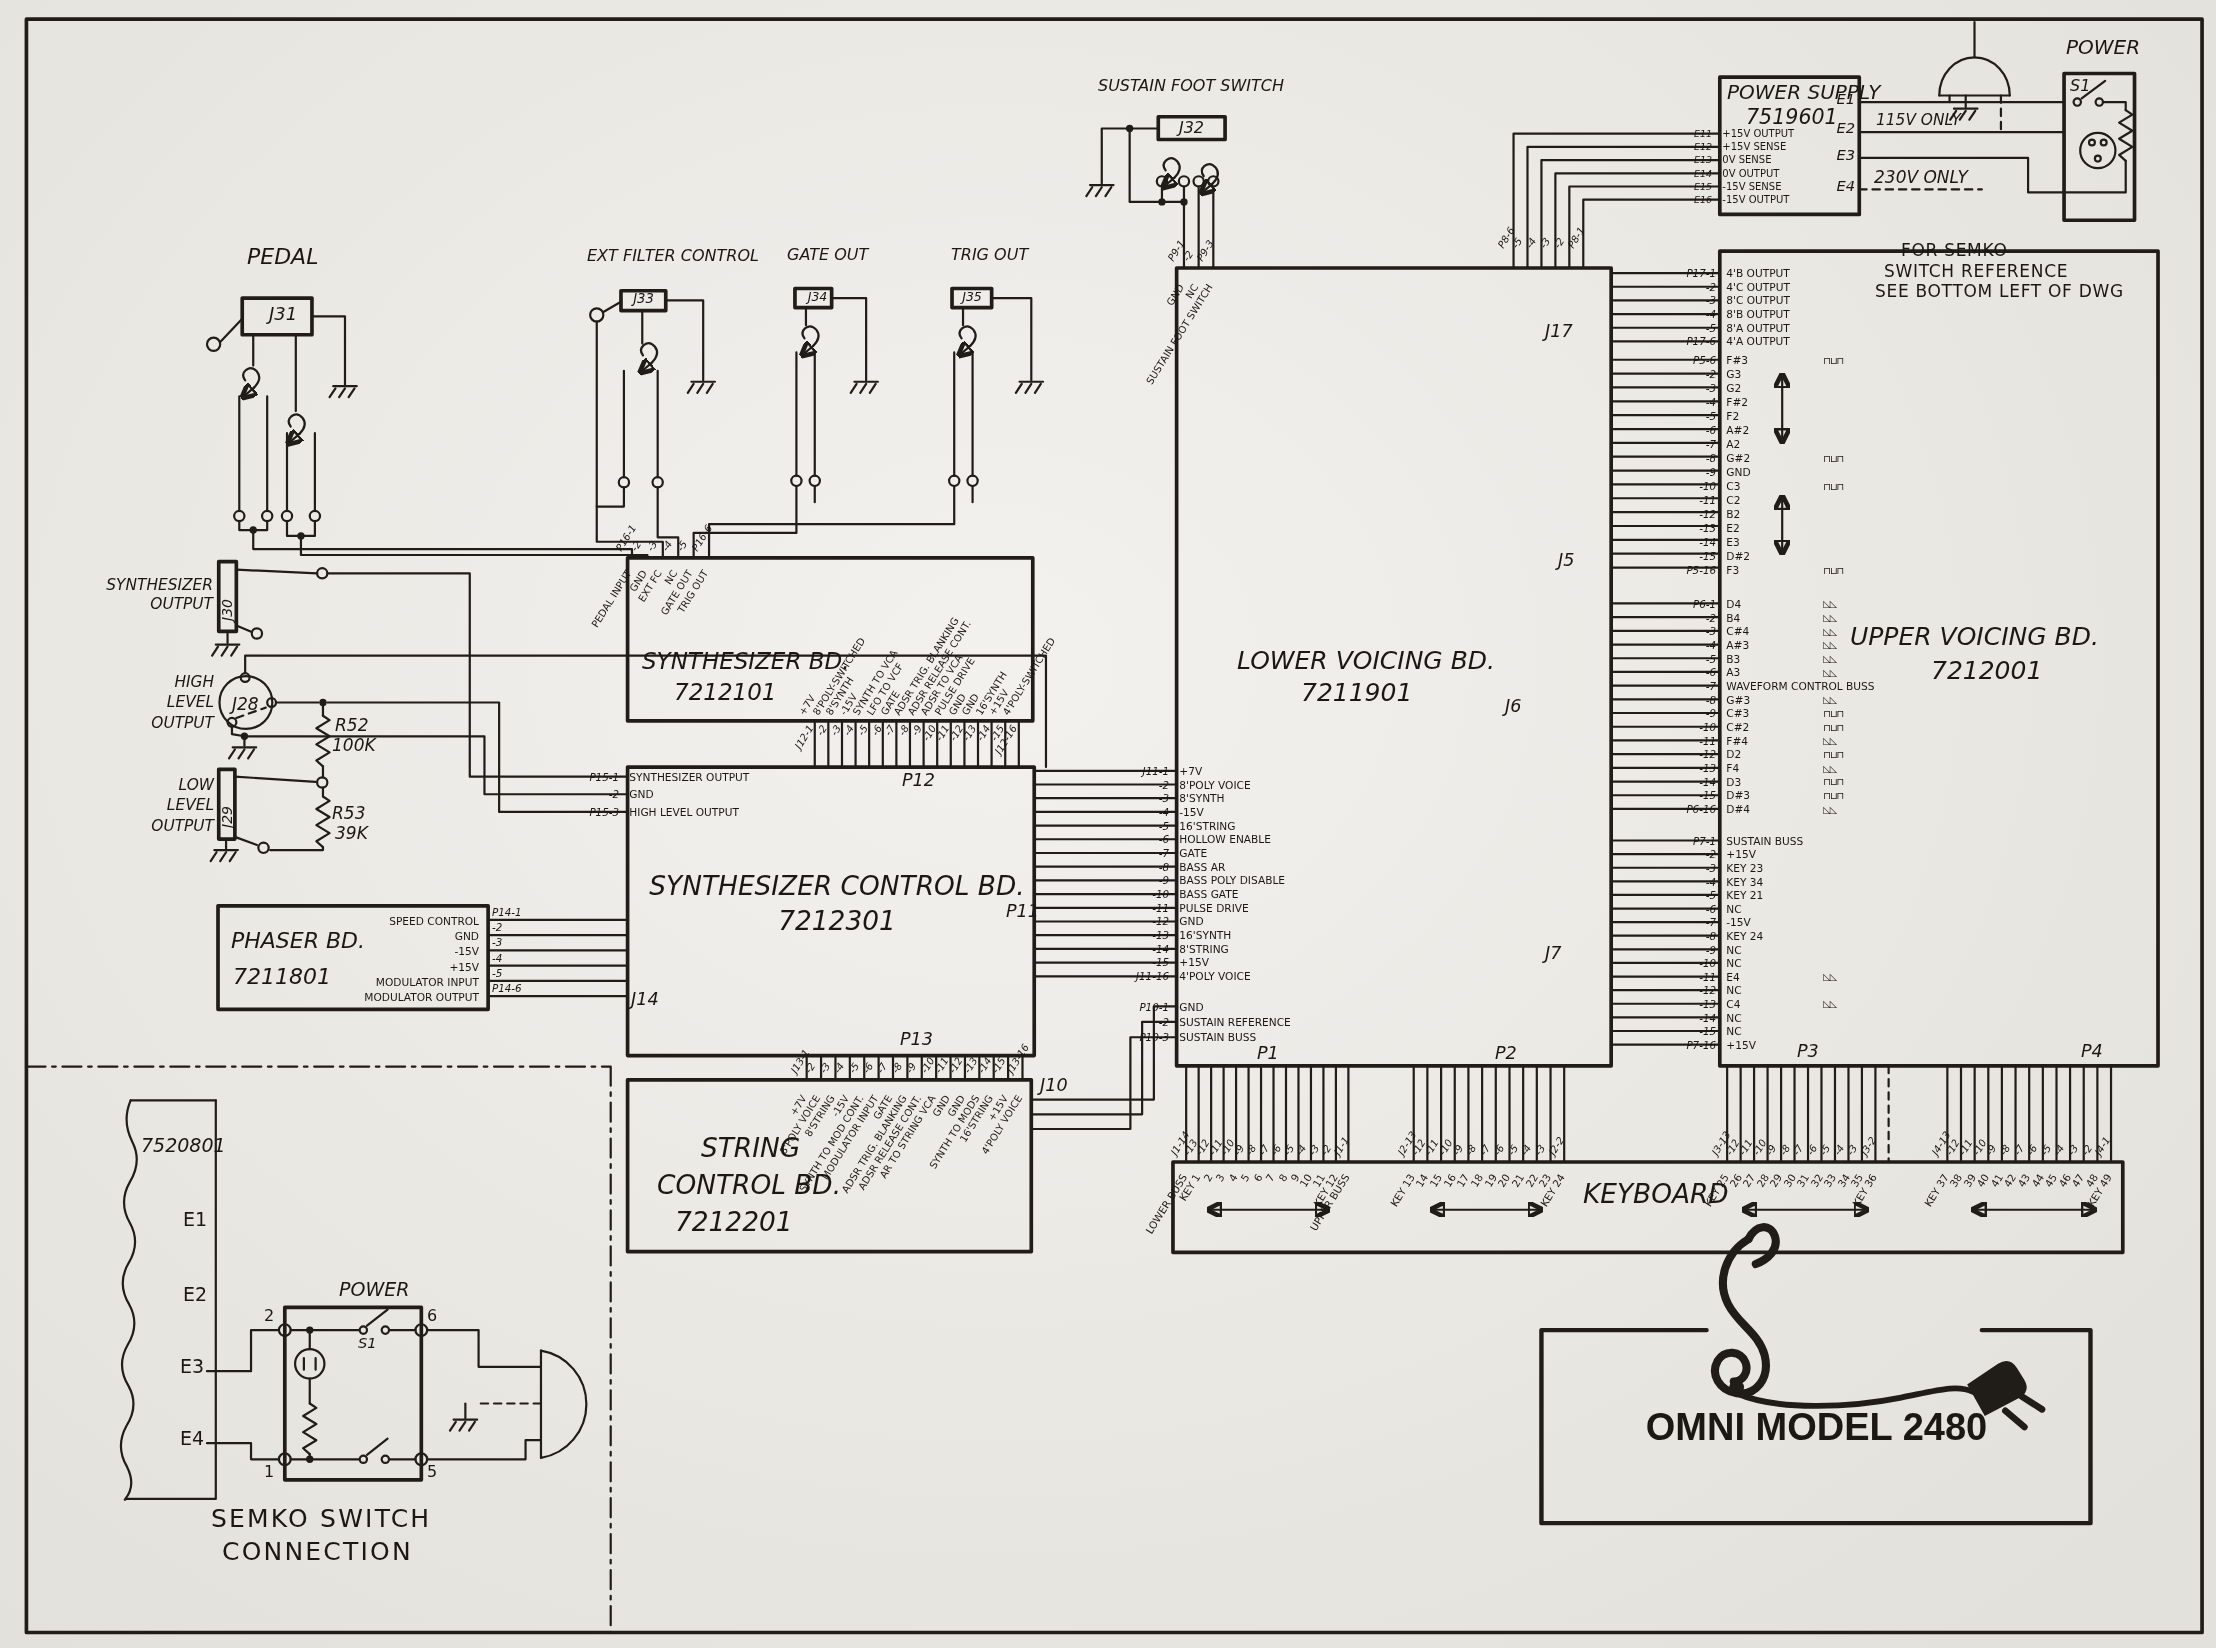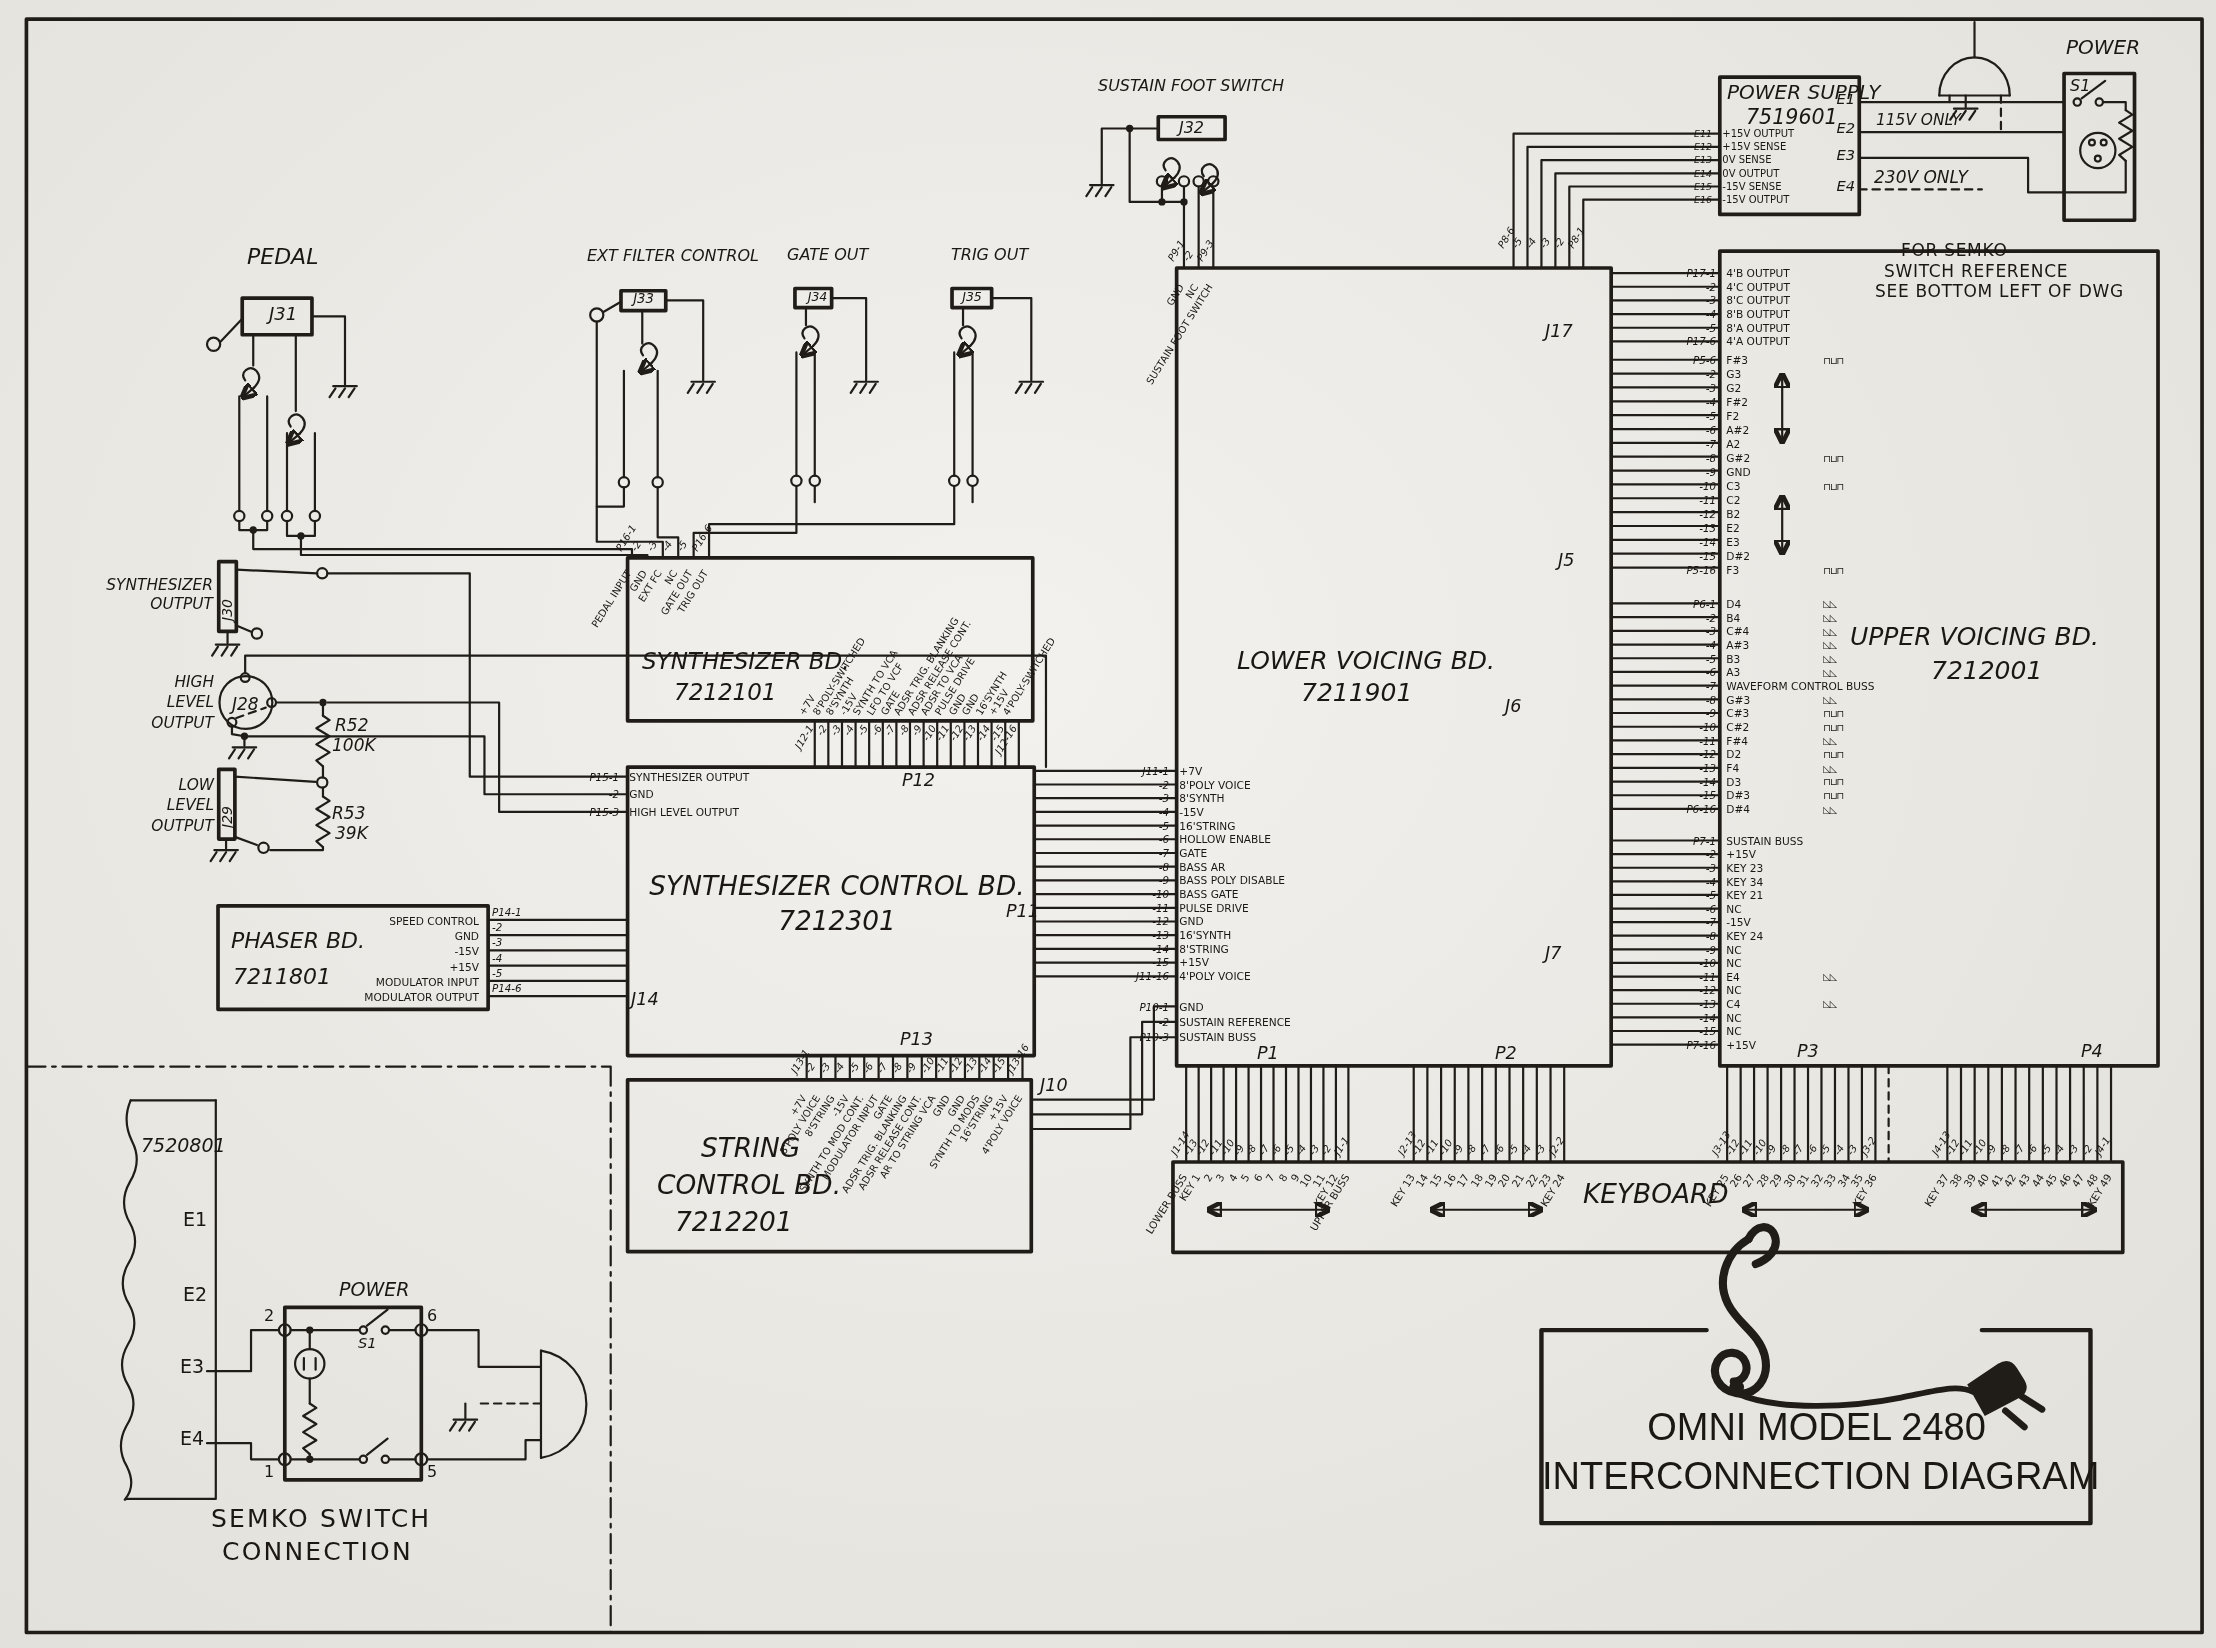--- a/index.html
+++ b/index.html
@@ -32,21 +32,21 @@
   .pw{flex:none;font-size:9.5px;letter-spacing:-0.7px;padding-left:2.9px;}
   
   .cellrow{position:absolute;display:flex;height:0.7px;}
   .cell{position:relative;flex:none;width:var(--cw);height:0.7px;}
   .sls{position:absolute;left:0;bottom:0;transform-origin:0 100%;transform:rotate(-58deg);
        white-space:nowrap;font-style:italic;font-size:10px;}
   .sle{position:absolute;right:0;bottom:0;transform-origin:100% 100%;transform:rotate(-58deg);
        white-space:nowrap;font-style:italic;font-size:10px;}
   .keytxt{font-size:10.3px;}
   .brand{font-family:"Liberation Serif",serif;font-weight:bold;}
-  .block{font-family:"Liberation Sans",sans-serif;font-weight:normal;}
+  .block{font-family:"Liberation Sans",sans-serif;font-weight:bold;}
 </style>
 </head>
 <body>
 
 <div class="sheet">
 
 <svg class="wires" width="2216" height="1648" viewBox="0 0 3019 2245">
   <defs>
     <marker id="ah" viewBox="0 0 10 10" refX="8" refY="5" markerWidth="7" markerHeight="7" orient="auto-start-reverse">
       <path d="M0 0L10 5L0 10z" fill="#201c17" stroke="none"></path>
@@ -1538,16 +1538,15 @@
 <div class="lbl it" style="left:339px;top:1280px;font-size:19px">POWER</div>
 <div class="lbl it" style="left:358px;top:1335px;font-size:14.7px">S1</div>
 <div class="lbl" style="left:264px;top:1308px;font-size:16px">2</div>
 <div class="lbl" style="left:427px;top:1308px;font-size:16px">6</div>
 <div class="lbl" style="left:264px;top:1464px;font-size:16px">1</div>
 <div class="lbl" style="left:427px;top:1464px;font-size:16px">5</div>
 <div class="lbl" style="left:211px;top:1506px;font-size:25px;letter-spacing:2.2px">SEMKO SWITCH</div>
 <div class="lbl" style="left:222px;top:1539px;font-size:25px;letter-spacing:2.2px">CONNECTION</div>
 
 <div class="lbl block ctr" style="left:1542px;top:1408px;width:549px;font-size:38px">OMNI MODEL 2480</div>
-<div class="lbl block ctr" style="left:1542px;top:1457px;width:549px;font-size:38px">INTERCONNECTION DIAGRAM</div>
 
 </div>
 
 
 </body></html>

